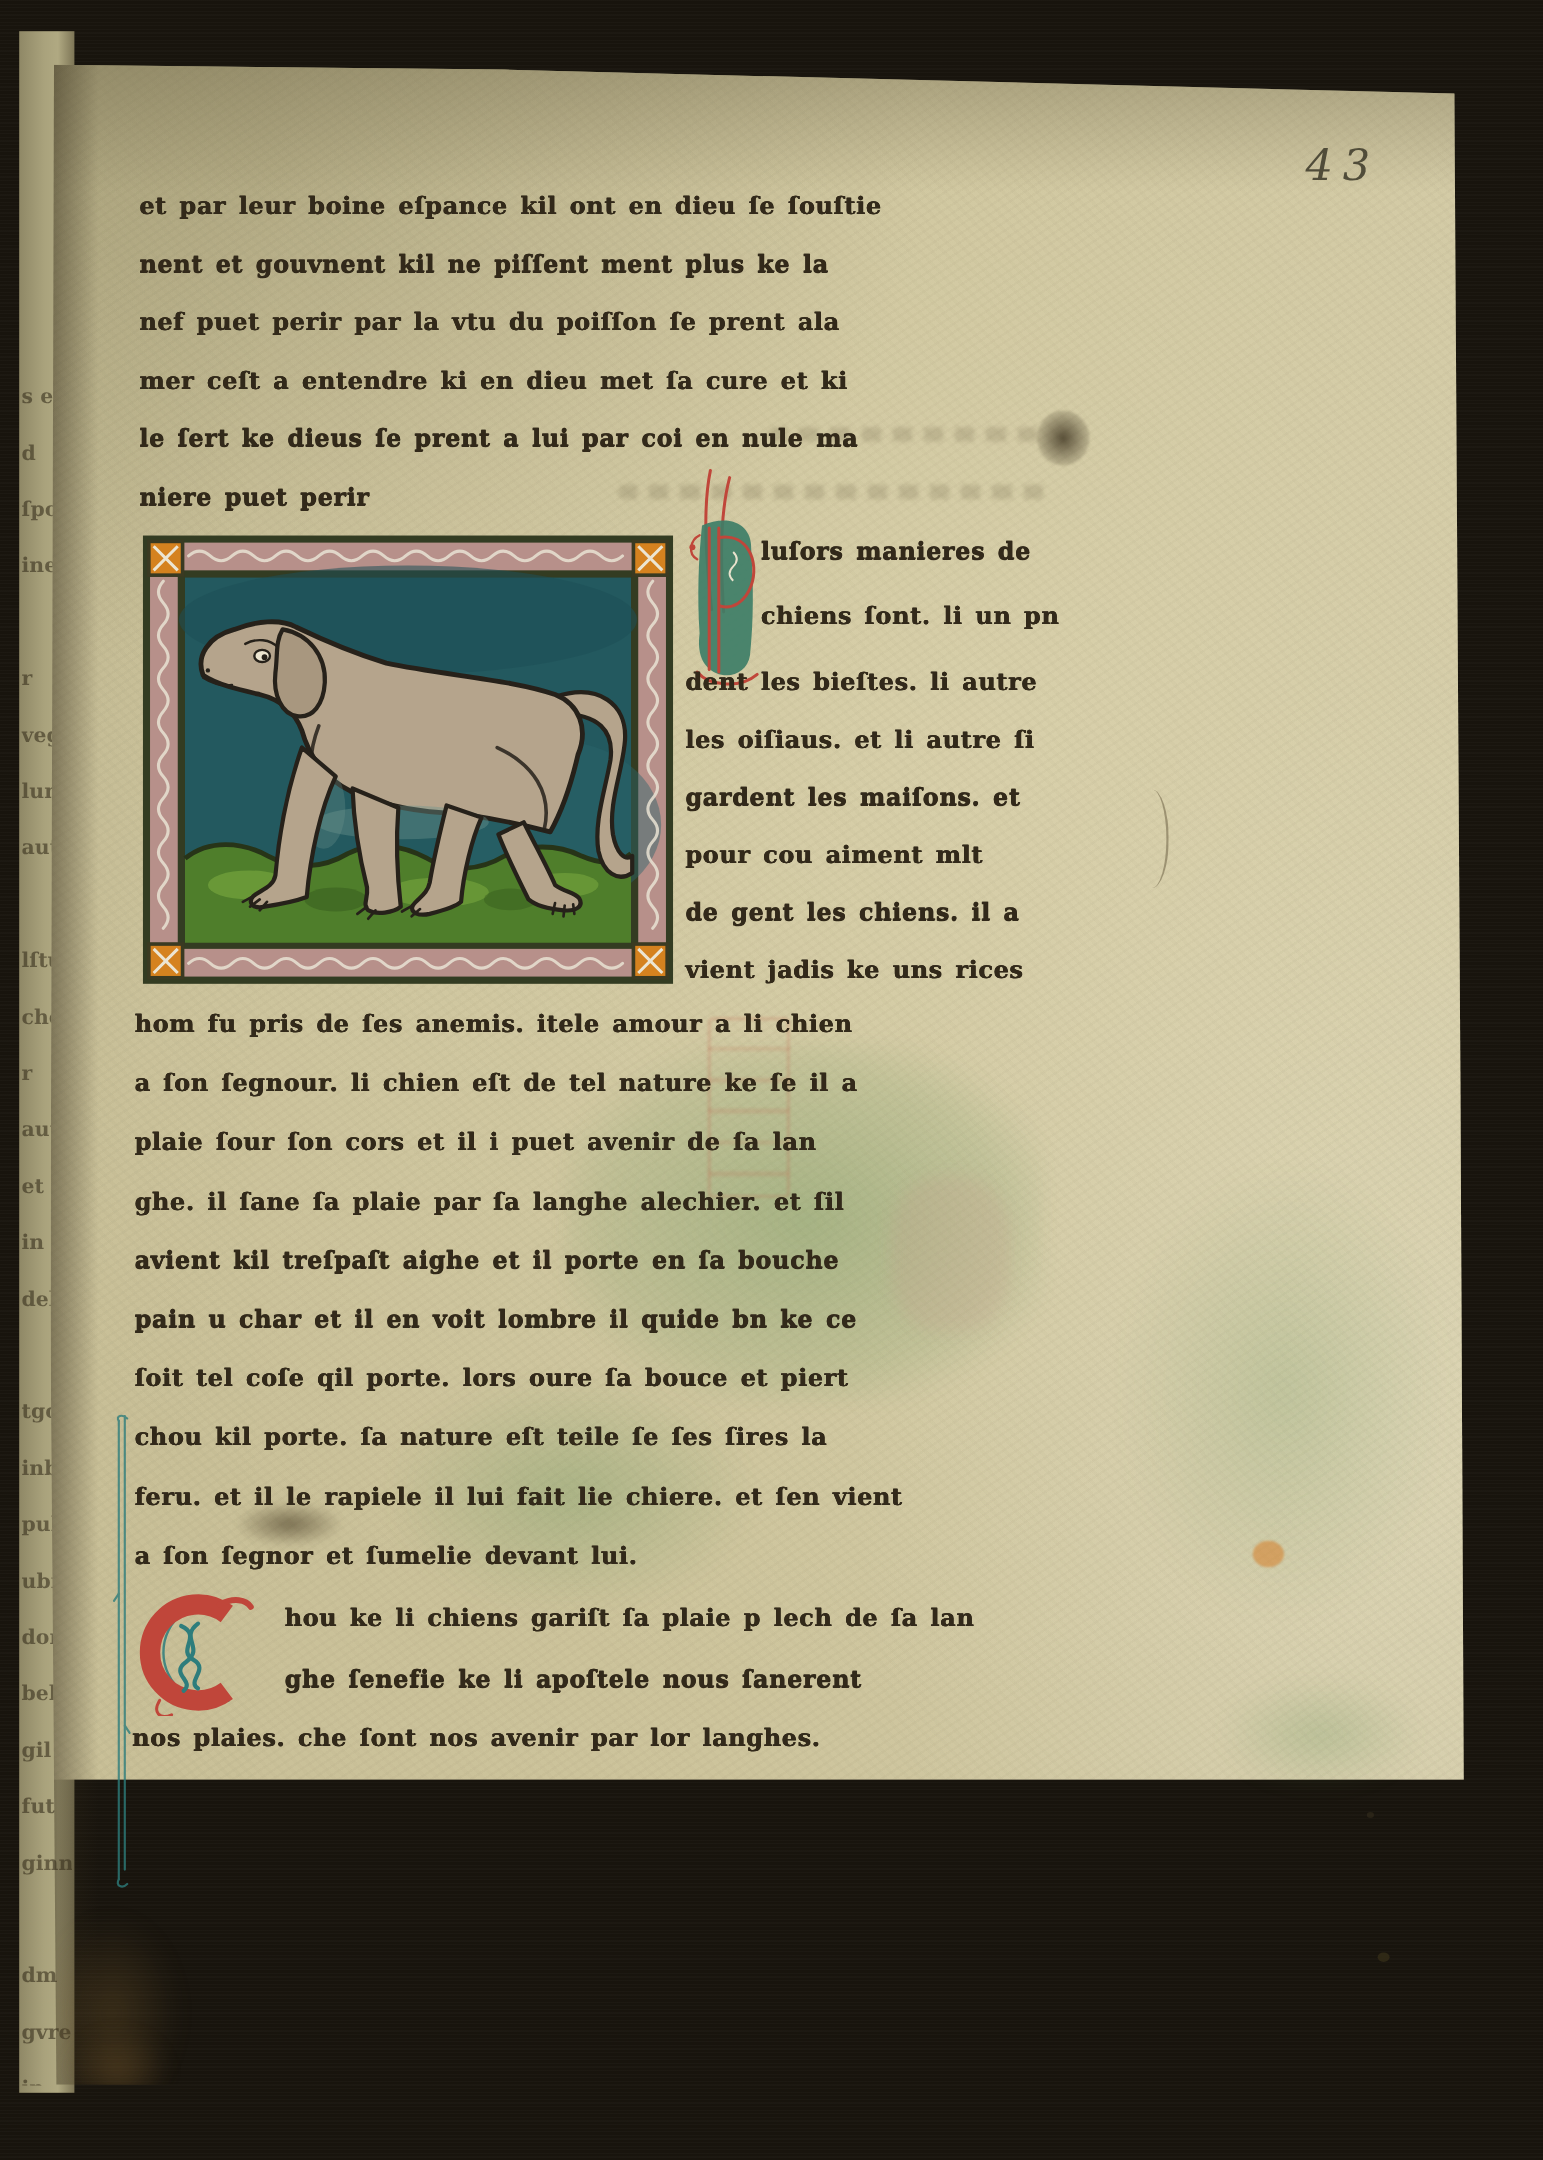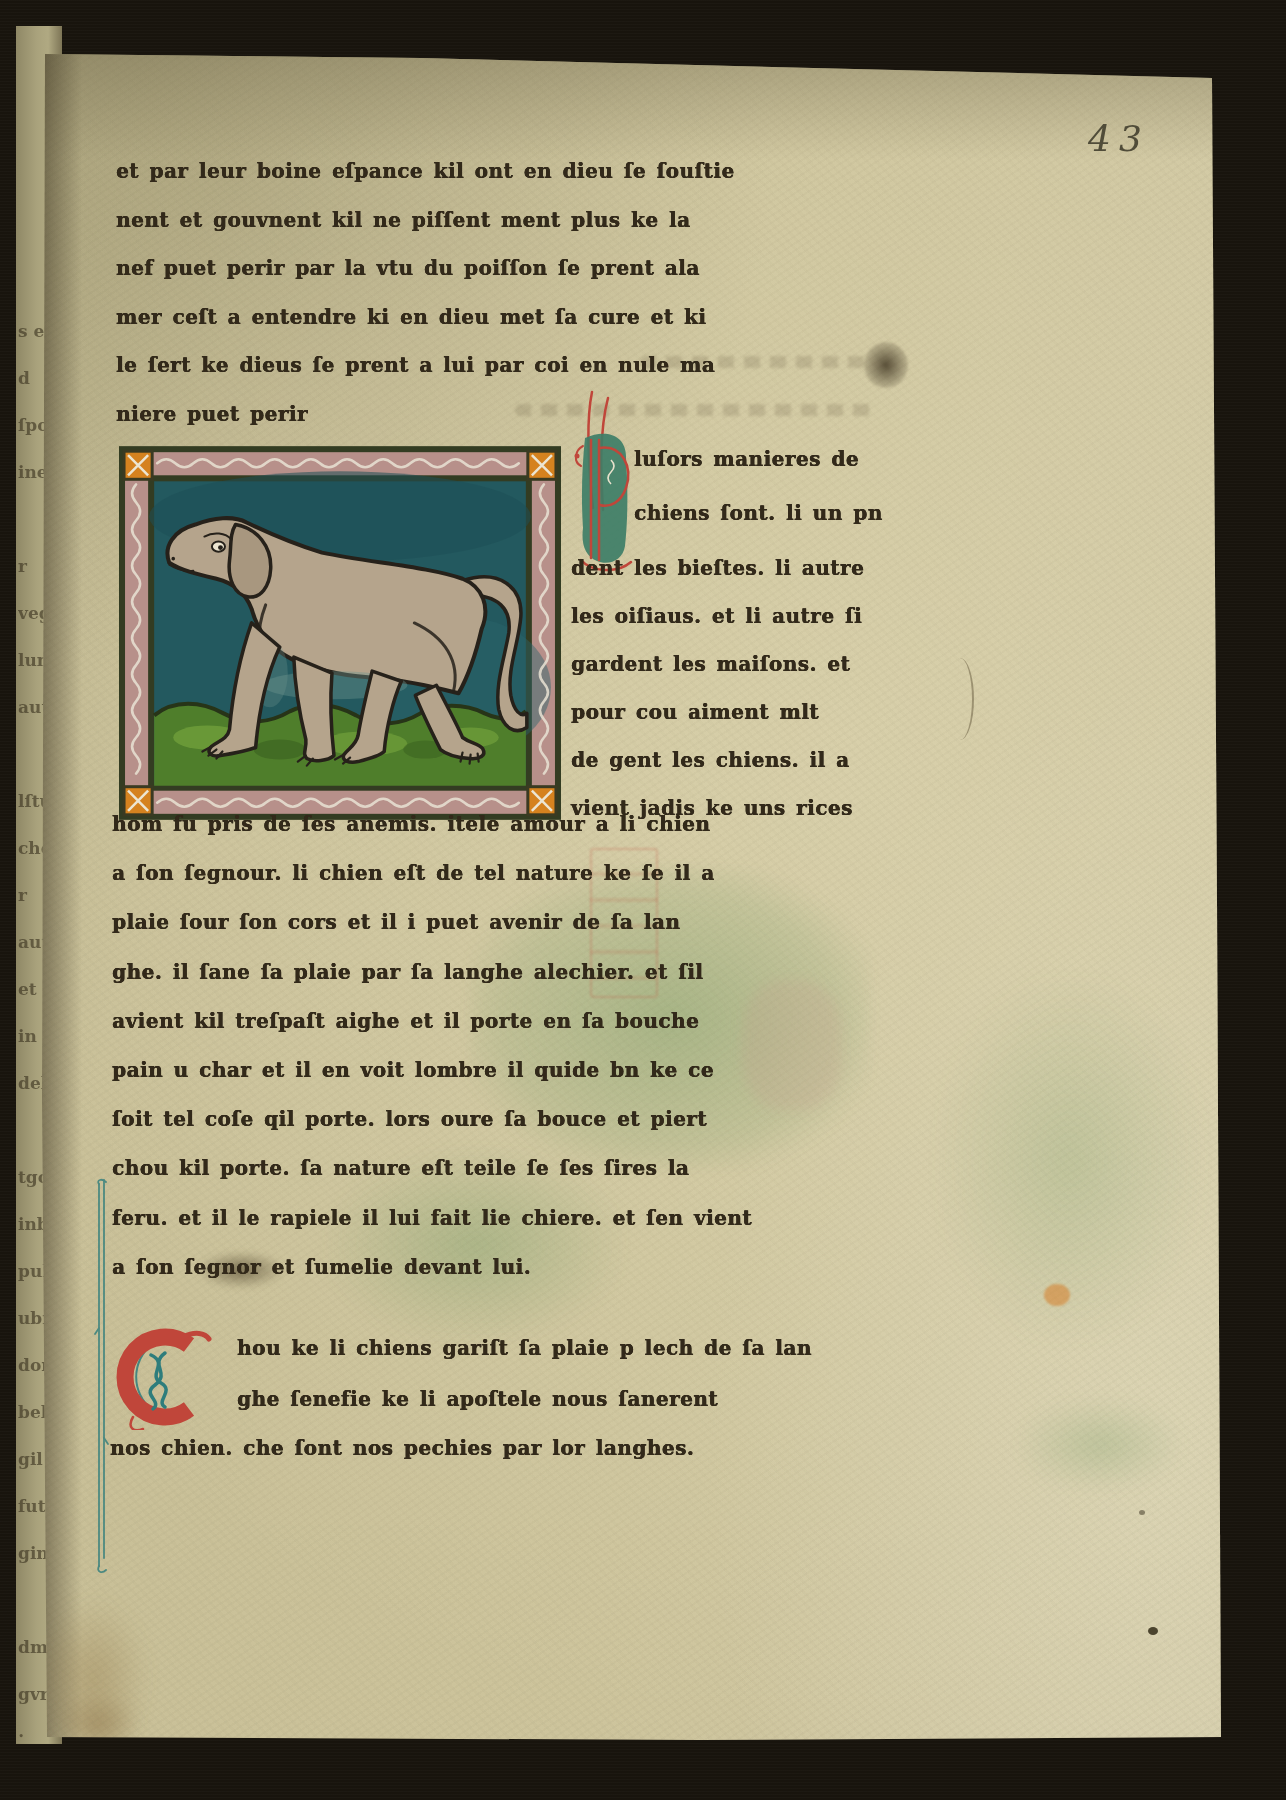--- a/index.html
+++ b/index.html
@@ -8,21 +8,21 @@
     background-image:repeating-linear-gradient(180deg, rgba(255,255,255,.02) 0 1px, transparent 1px 3px);
     font-family:"DejaVu Serif","Liberation Serif",serif;}
   .abs{position:absolute;}
   
   #facing-strip{left:16px;top:26px;width:46px;height:1718px;
     background:linear-gradient(90deg,#8f8866 0%,#a9a27c 45%,#b0a982 70%,#7d7556 100%);}
   #edge-fragments{left:2px;top:282px;width:42px;height:1430px;overflow:hidden;
     font:700 17px/47px "DejaVu Serif","Liberation Serif",serif;
     color:rgba(58,50,30,.62);white-space:pre-line;filter:blur(.45px);}
   
-  #page{left:0;top:0;width:1286px;height:1800px;
+  #page{left:0;top:0;width:1286px;height:1483px;
     clip-path:polygon(45px 54px,420px 58px,1212px 78px,1217px 900px,1221px 1737px,700px 1740px,47px 1737px,42px 1100px);
     background:
       radial-gradient(130% 90% at 65% 42%, rgba(224,216,180,.55), transparent 60%),
       radial-gradient(60% 40% at 18% 10%, rgba(150,142,105,.5), transparent 70%),
       radial-gradient(50% 60% at 90% 80%, rgba(228,222,194,.5), transparent 70%),
       linear-gradient(100deg,#b3ab84 0%,#c8bf97 18%,#cdc49c 55%,#d3cba8 100%);}
   #page-grain{left:0;top:0;width:100%;height:100%;opacity:.6;
     background-image:
       repeating-linear-gradient(47deg, rgba(120,110,80,.05) 0 3px, transparent 3px 7px),
       repeating-linear-gradient(-33deg, rgba(60,50,30,.04) 0 2px, transparent 2px 6px);}
@@ -224,21 +224,21 @@
     </svg>
 
     <div class="ms-text" style="left:634px;top:432px;line-height:54px;">luſors manieres de
 chiens ſont. li un pn</div>
     <div class="ms-text" style="left:571px;top:544px;line-height:48px;">dent les bieſtes. li autre
 les oiſiaus. et li autre ſi
 gardent les maiſons. et
 pour cou aiment mlt
 de gent les chiens. il a
 vient jadis ke uns rices</div>
-    <div class="ms-text" style="left:112px;top:800px;line-height:49.2px;">hom fu pris de ſes anemis. itele amour a li chien
+    <div class="ms-text" style="left:112px;top:829px;line-height:49.2px;">hom fu pris de ſes anemis. itele amour a li chien
 a ſon ſegnour. li chien eſt de tel nature ke ſe il a
 plaie ſour ſon cors et il i puet avenir de ſa lan
 ghe. il ſane ſa plaie par ſa langhe alechier. et ſil
 avient kil treſpaſt aighe et il porte en ſa bouche
 pain u char et il en voit lombre il quide bn ke ce
 ſoit tel coſe qil porte. lors oure ſa bouce et piert
 chou kil porte. ſa nature eſt teile ſe ſes ſires la
 feru. et il le rapiele il lui fait lie chiere. et ſen vient
 a ſon ſegnor et ſumelie devant lui.</div>
 
@@ -259,16 +259,16 @@
       <path d="M80 22 C92 16,102 18,106 24" stroke="#c0463a" stroke-width="5" fill="none" stroke-linecap="round"></path>
       <g stroke="#2e7d7c" stroke-width="3.5" fill="none" stroke-linecap="round">
         <path d="M48 40 C66 48,44 60,58 68 C72 76,52 86,62 92"></path>
         <path d="M62 38 C46 50,68 58,52 70 C38 80,60 86,50 94"></path>
       </g>
       <path d="M30 102 C24 112,30 118,40 114" stroke="#c0463a" stroke-width="2.5" fill="none" stroke-linecap="round"></path>
     </svg>
 
     <div class="ms-text" style="left:237px;top:1323px;line-height:51px;">hou ke li chiens gariſt ſa plaie p lech de ſa lan
 ghe ſenefie ke li apoſtele nous ſanerent</div>
-    <div class="ms-text" style="left:110px;top:1424px;line-height:49px;">nos chien. che ſont nos pechies par lor langhes.</div>
+    <div class="ms-text" style="left:110px;top:1424px;line-height:49px;">nos plaies. che ſont nos avenir par lor langhes.</div>
   </div>
 
 </div>
 
 </body></html>

